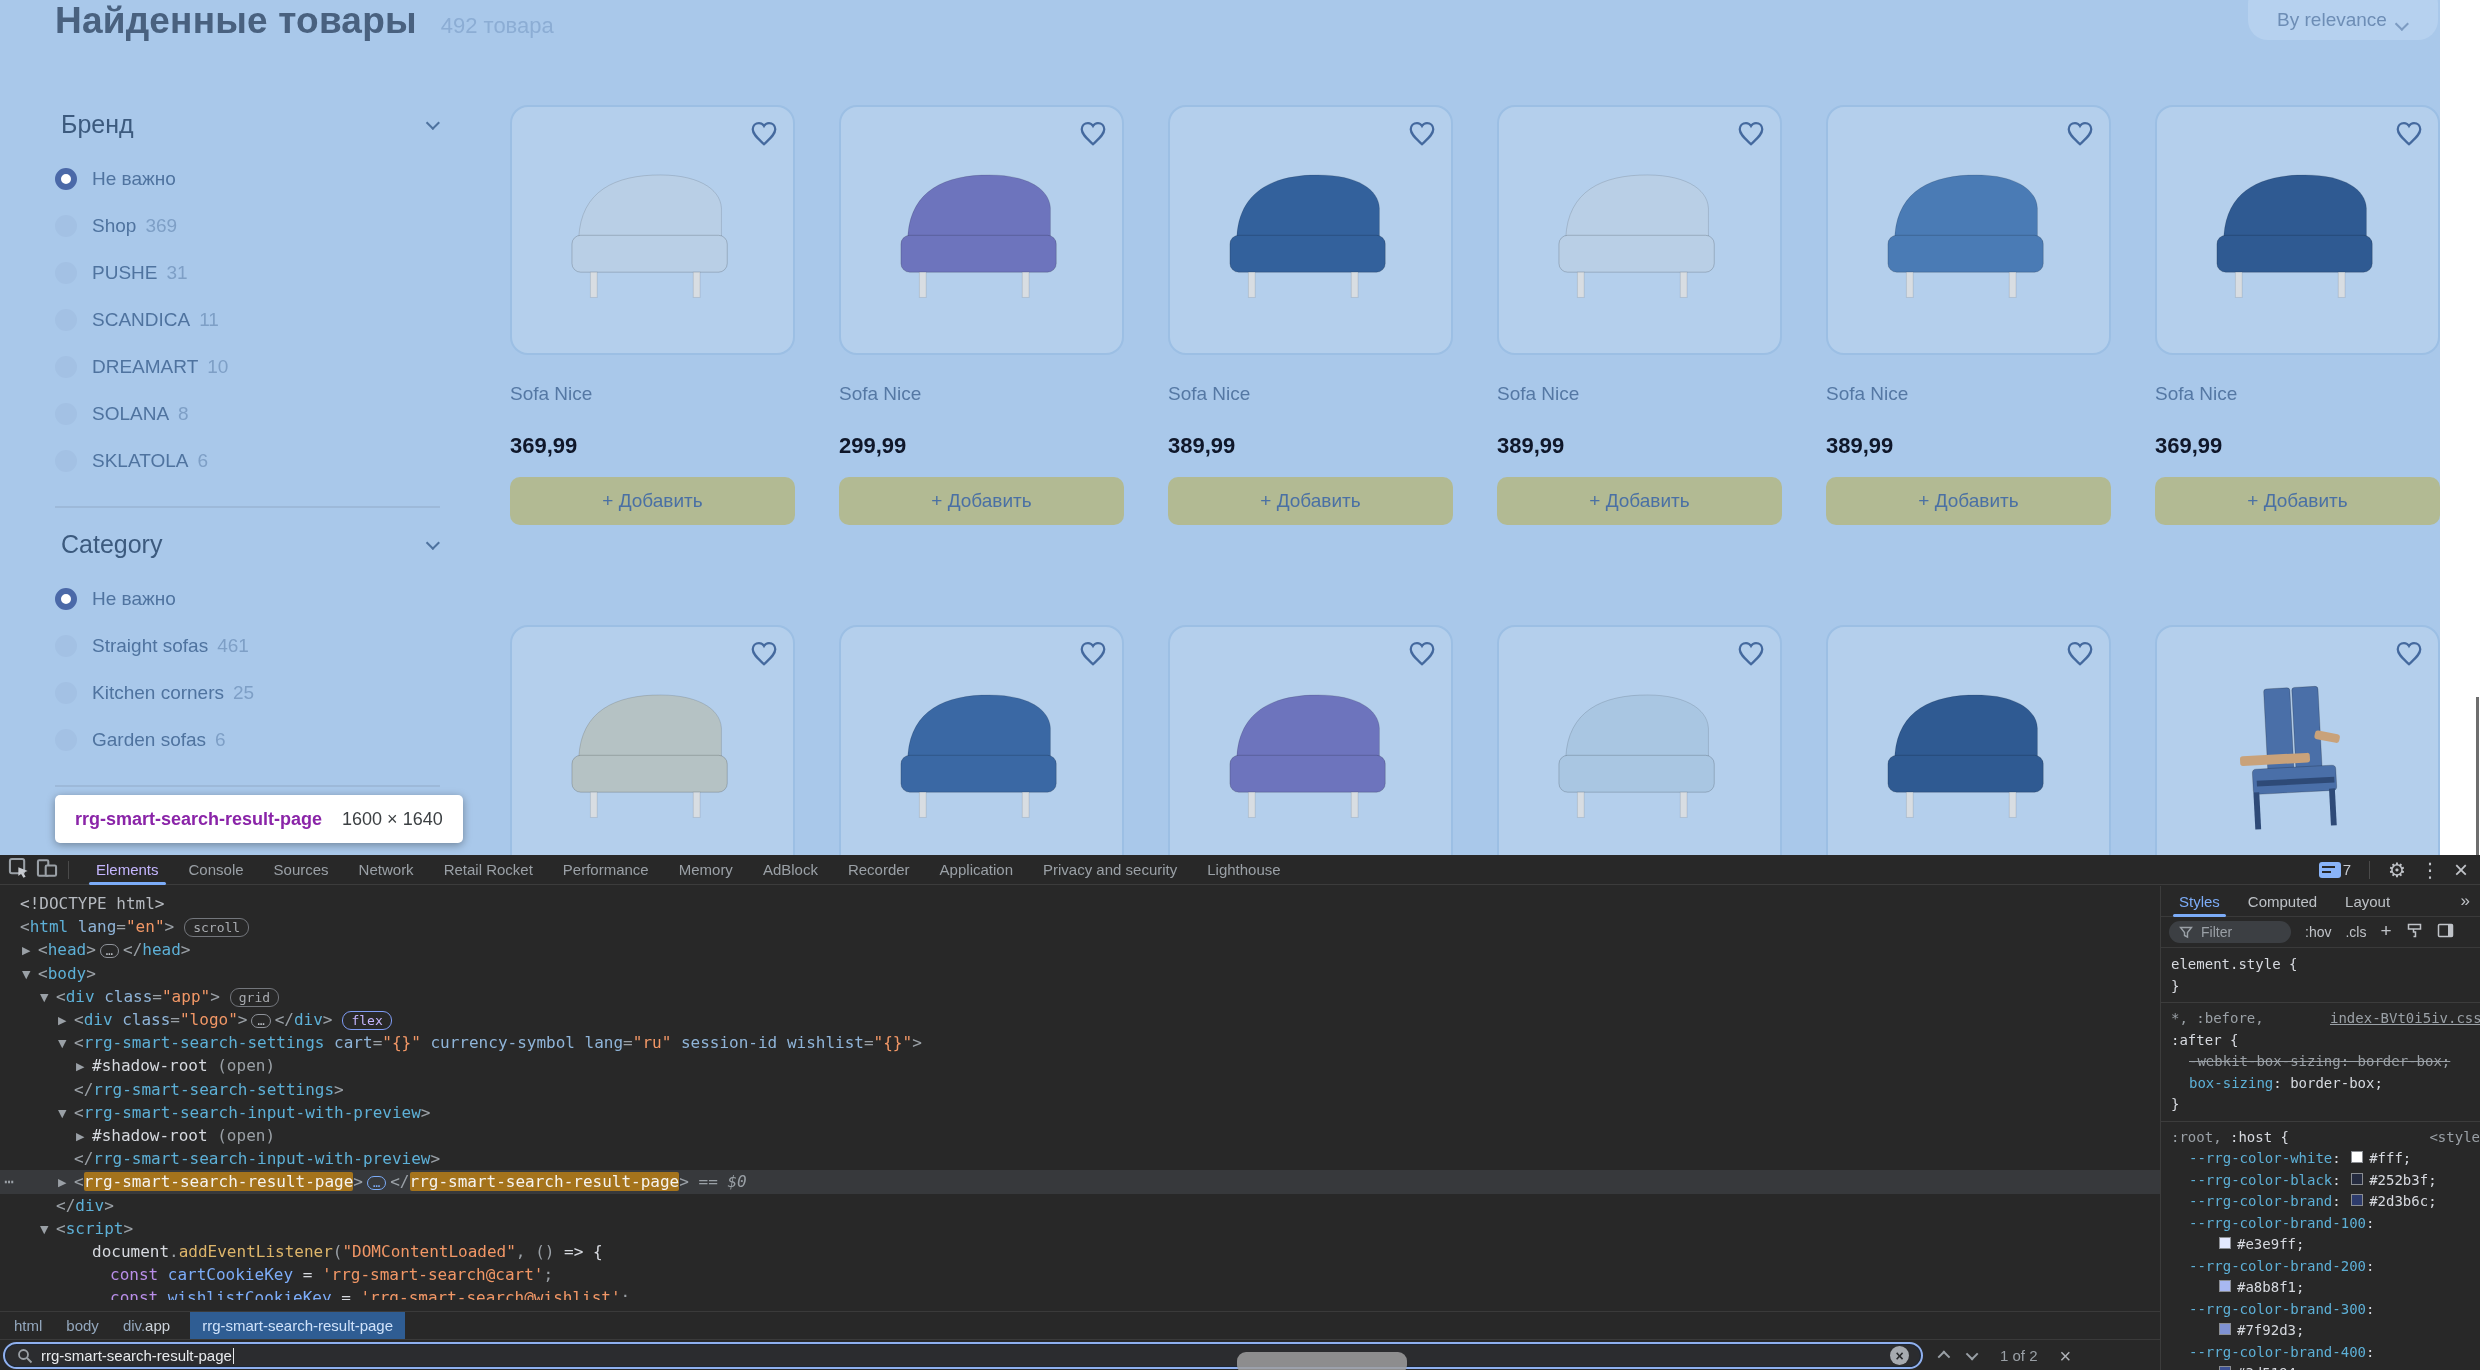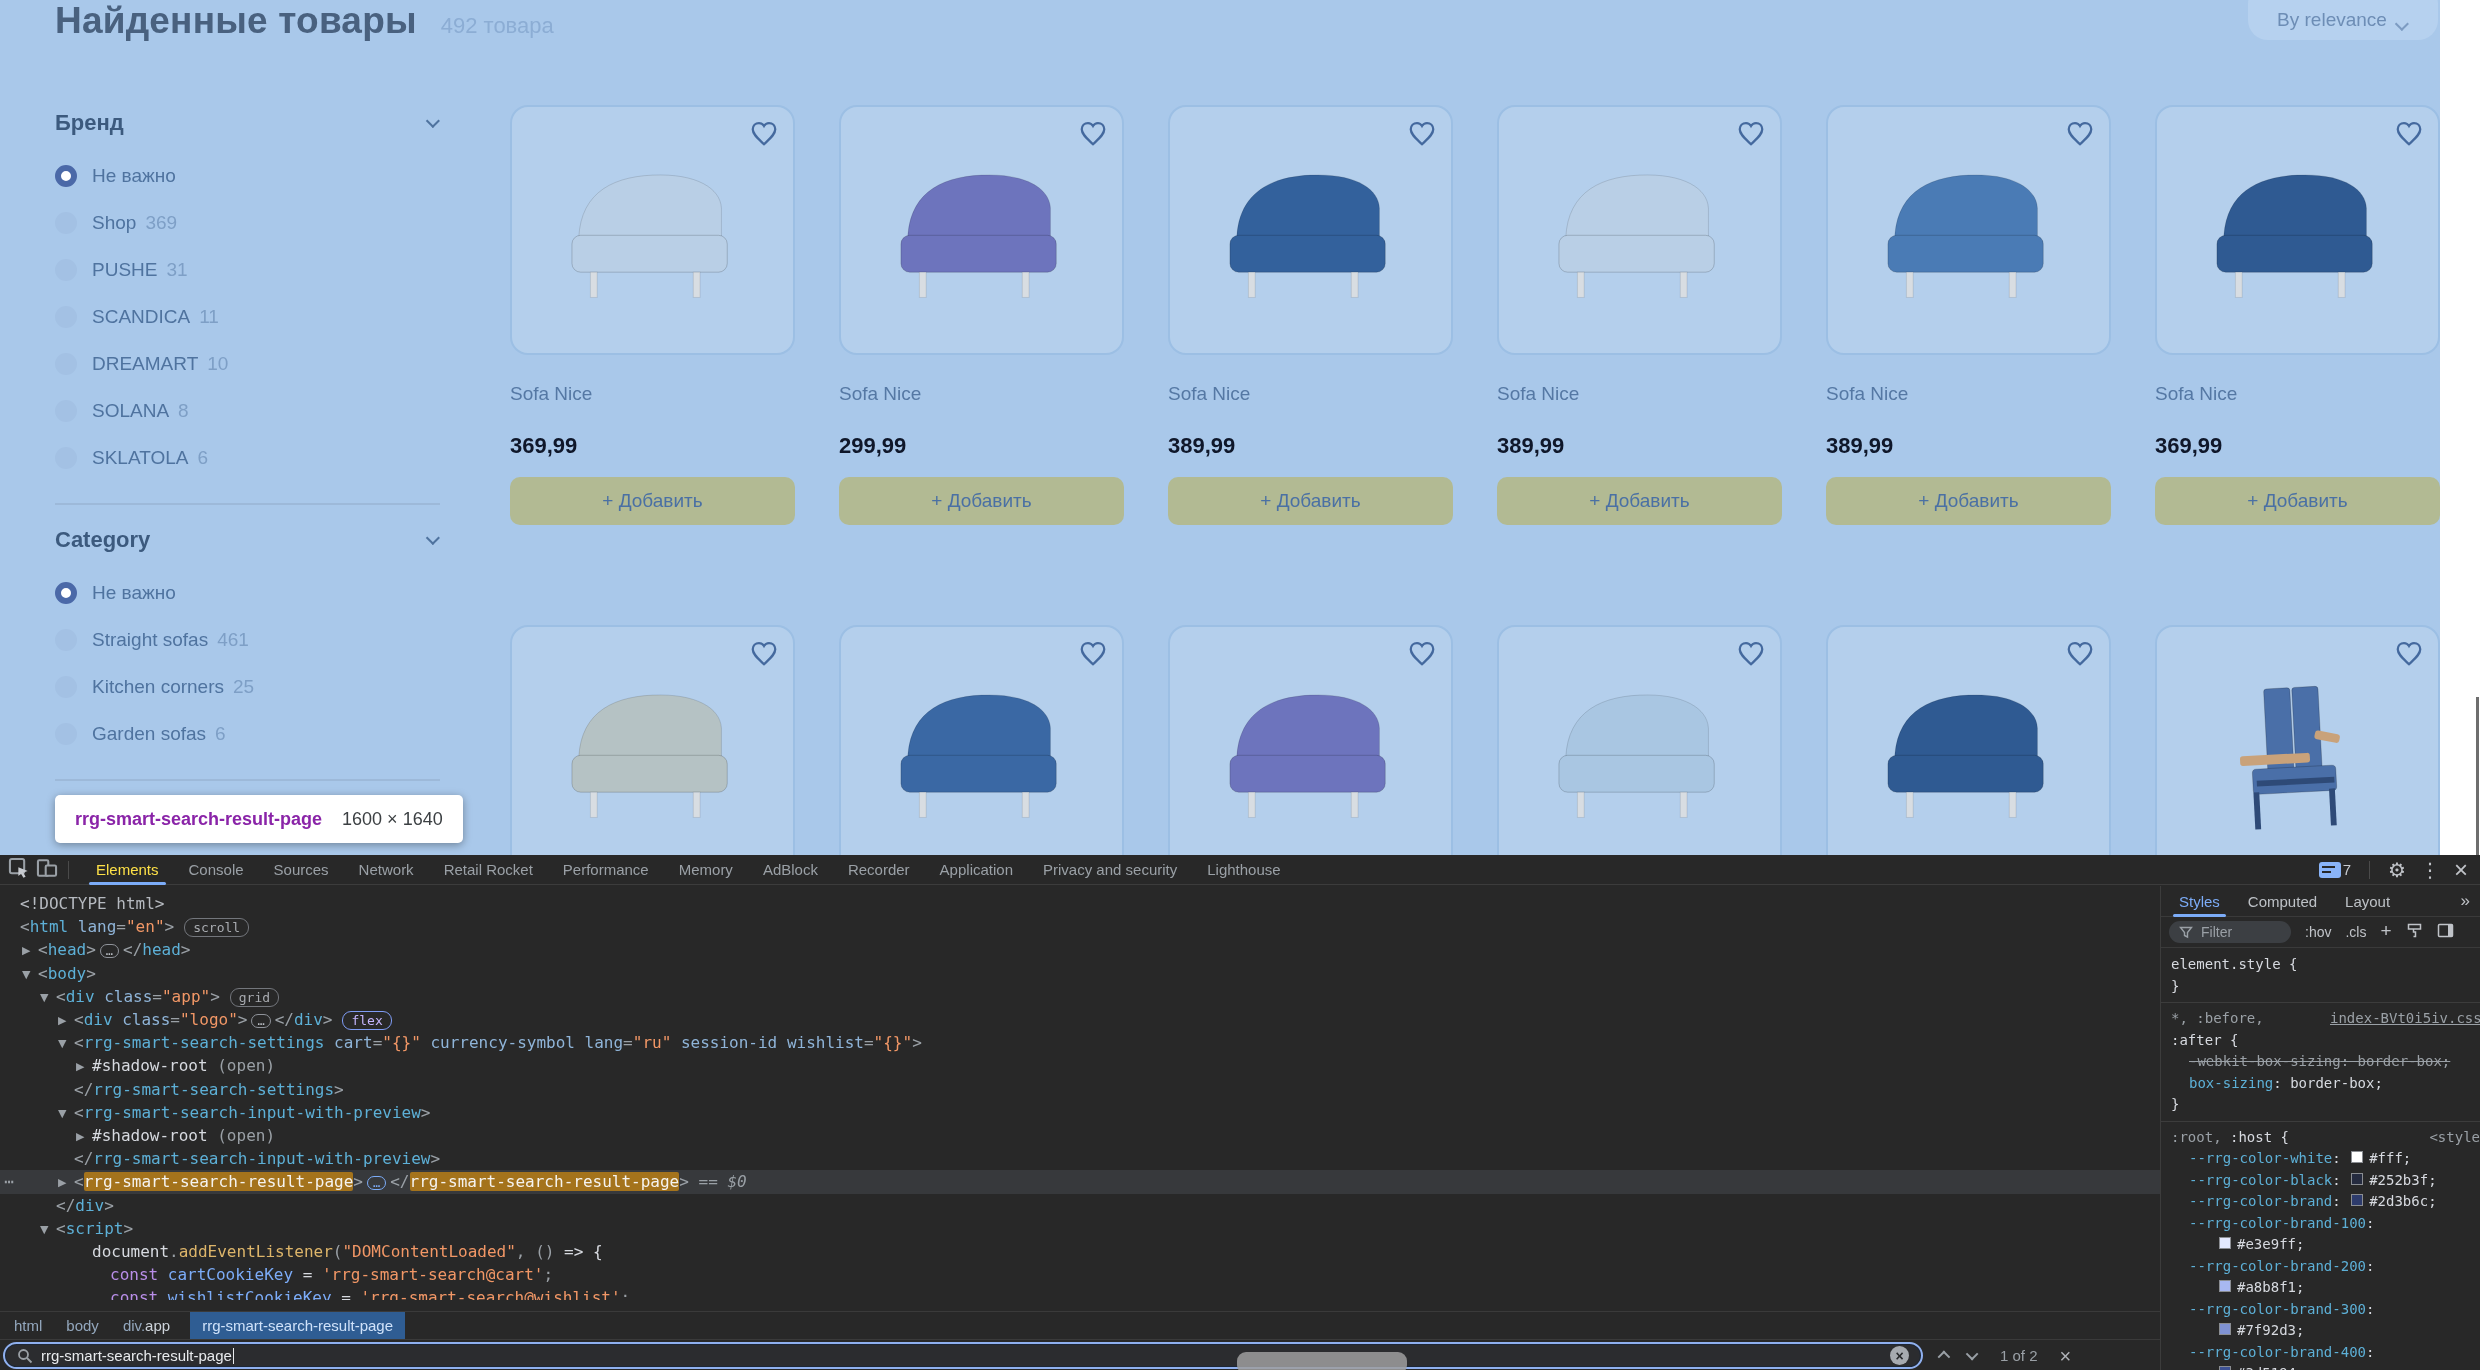--- a/index.html
+++ b/index.html
@@ -15,21 +15,21 @@
   .page-count{font-size:22px;color:#8cadd4;}
   .sort-pill{position:absolute;left:2248px;top:-16px;height:56px;width:190px;background:#b6d1ef;
              border-radius:20px;display:flex;align-items:flex-end;justify-content:center;
              padding-bottom:9px;gap:12px;}
   .sort-label{font-size:19px;color:#6d8db5;}
   .chev{display:inline-block;width:10px;height:10px;border-left:2.5px solid #7d9cc2;
         border-bottom:2.5px solid #7d9cc2;transform:rotate(-45deg) translateY(-3px);}
 
   .sidebar{position:absolute;left:55px;top:88px;width:385px;}
   .fgroup-header{display:flex;align-items:center;justify-content:space-between;margin:22px 0 16px 0;}
-  .fgroup-title{font-size:22px;font-weight:bold;color:#3c5a7e;}
+  .fgroup-title{font-size:25px;font-weight:normal;color:#3c5a7e;margin-left:6px;}
   .fitem{display:flex;align-items:center;height:47px;}
   .radio{width:22px;height:22px;border-radius:50%;background:#a3c1e4;margin-right:15px;flex:0 0 auto;}
   .radio.sel{background:#fff;border:6.5px solid #4b69a8;}
   .fitem-label{font-size:19px;color:#4f739f;}
   .fitem-count{font-size:19px;color:#7e9fc6;margin-left:9px;}
   .fdivider{height:2px;background:#9db9d9;margin:22px 0 0 0;}
 
   .grid{position:absolute;left:510px;top:105px;display:grid;
         grid-template-columns:repeat(6,285px);column-gap:44px;grid-auto-rows:520px;}
   .imgbox{position:relative;height:250px;border:2px solid #9cbfe4;border-radius:18px;
@@ -45,21 +45,21 @@
                 padding:0 20px;z-index:5;}
   .tt-tag{font-size:18px;font-weight:bold;color:#8a24a8;}
   .tt-size{font-size:18px;color:#3c4043;}
 
   
   .devtools{position:absolute;left:0;top:855px;width:2480px;height:515px;background:#282828;color:#9aa0a6;}
   .topbar{height:30px;border-bottom:1px solid #3c3c3c;display:flex;align-items:center;}
   .tb-icons{display:flex;align-items:center;gap:6px;padding:0 8px;}
   .tb-sep{width:1px;height:18px;background:#4a4a4a;margin:0 4px;}
   .dt-tab{padding:0 15px;font-size:15px;color:#9aa0a6;height:30px;display:flex;align-items:center;position:relative;white-space:nowrap;}
-  .dt-tab.sel{color:#fde047;}
+  .dt-tab.sel{color:#c4b5fd;}
   .dt-tab.sel::after{content:"";position:absolute;left:8px;right:8px;bottom:0;height:3px;background:#7cacf8;border-radius:2px;}
   .tb-right{margin-left:auto;display:flex;align-items:center;gap:14px;padding-right:12px;}
   .bubble{width:22px;height:16px;background:#8ab4f8;border-radius:3px;position:relative;}
   .bubble::before{content:"";position:absolute;left:3px;top:4px;width:13px;height:2px;background:#282828;}
   .bubble::after{content:"";position:absolute;left:3px;top:9px;width:9px;height:2px;background:#282828;}
   .bubble-count{font-size:15px;color:#c8cbd0;margin-left:-8px;}
   .icon-txt{font-size:20px;color:#c0c3c8;line-height:1;}
 
   .dt-main{position:absolute;left:0;top:31px;right:0;bottom:0;}
   .elements{position:absolute;left:0;top:0;width:2160px;bottom:0;overflow:hidden;}

